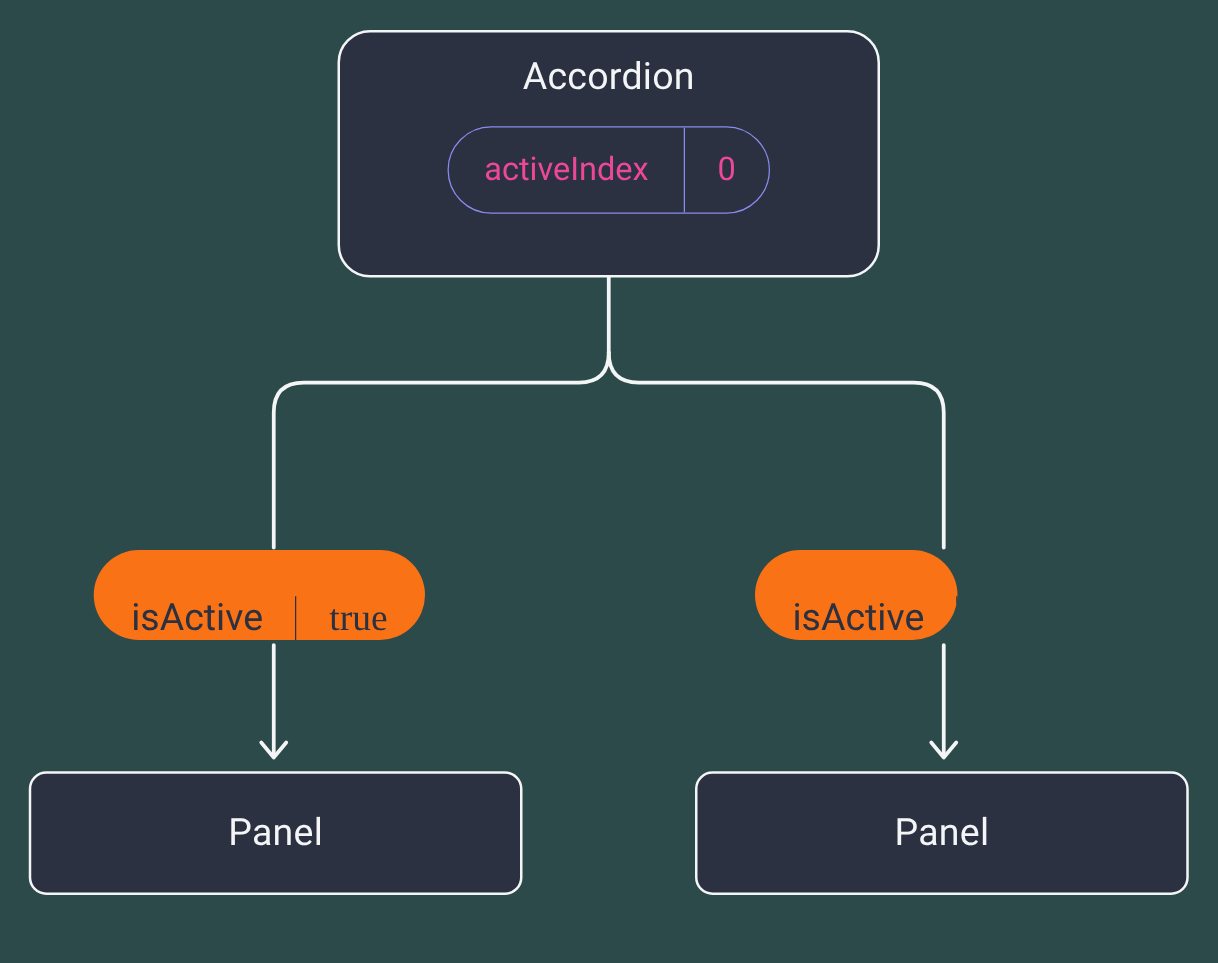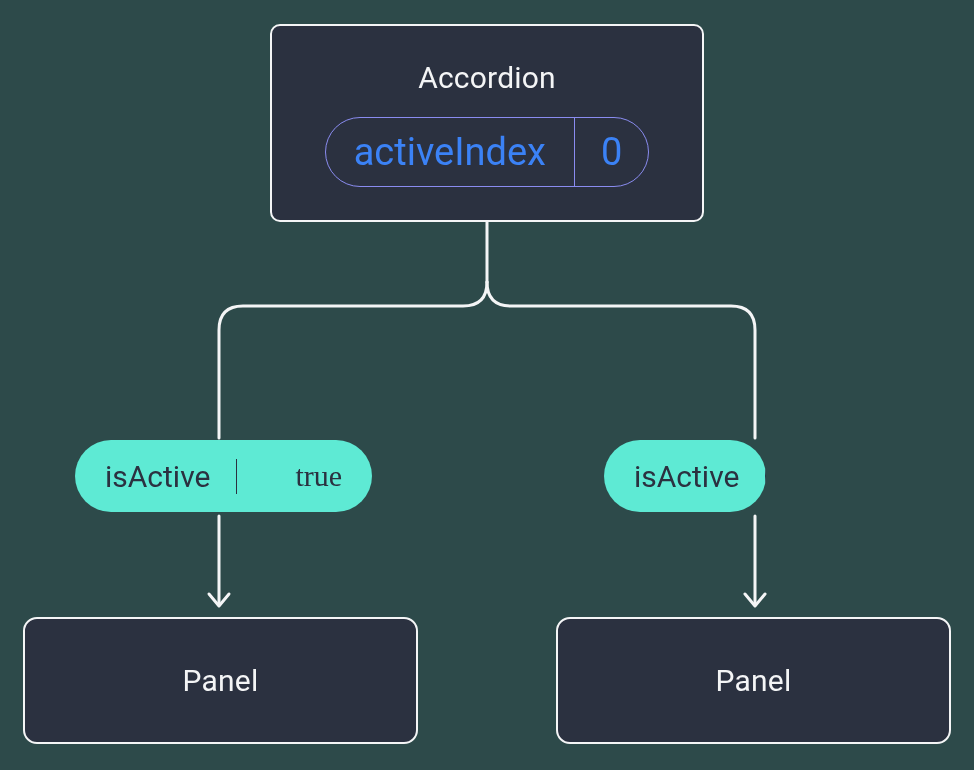--- a/index.html
+++ b/index.html
@@ -17,25 +17,25 @@
     }
     
     .card-parent {
       position: absolute;
       left: 270px;
       top: 24px;
       width: 434px;
       height: 198px;
       background: #2b3140;
       border: 2px solid #f4f5f6;
-      border-radius: 10px;
+      border-radius: 26px;
       display: flex;
       flex-direction: column;
       align-items: center;
-      padding-top: 34px;
+      padding-top: 18px;
       gap: 22px;
     }
     .card-title {
       color: #f4f5f6;
       font-size: 30px;
       font-weight: 400;
       letter-spacing: 0.2px;
     }
     
     .pill-outline {
@@ -43,62 +43,61 @@
       align-items: stretch;
       height: 70px;
       border: 1.6px solid #8a8cf0;
       border-radius: 999px;
       overflow: hidden;
     }
     .pill-outline .seg {
       display: flex;
       align-items: center;
       justify-content: center;
-      color: #3b82f6;
-      font-size: 38px;
+      color: #ec4899;
+      font-size: 26px;
       font-weight: 400;
     }
     .pill-outline .seg-name { padding: 0 28px; border-right: 1.6px solid #8a8cf0; }
     .pill-outline .seg-val  { padding: 0 26px; }
 
     
     svg.connectors {
       position: absolute;
       left: 0; top: 0;
       width: 974px; height: 770px;
       pointer-events: none;
     }
 
     
     .pill {
       position: absolute;
       display: inline-flex;
-      align-items: center;
+      align-items: flex-end;
       height: 72px;
-      background: #5eead4;
+      background: #f97316;
       border-radius: 999px;
       overflow: hidden;
-      gap: 32px;
     }
     .pill .seg {
       display: flex;
       align-items: center;
       justify-content: center;
       color: #2b3140;
       font-size: 30px;
       font-weight: 400;
     }
     .pill .seg-name { padding: 0 26px 0 30px; border-right: 1.6px solid #2b3140; }
     .pill .seg-val  { padding: 0 30px 0 26px; font-family: Liberation Serif, serif; }
 
     
     .card-child {
       position: absolute;
       width: 395px;
-      height: 127px;
+      height: 99px;
       background: #2b3140;
       border: 2px solid #f4f5f6;
       border-radius: 14px;
       display: flex;
       align-items: center;
       justify-content: center;
     }
     .card-child .card-title { font-size: 30px; }
 
     

